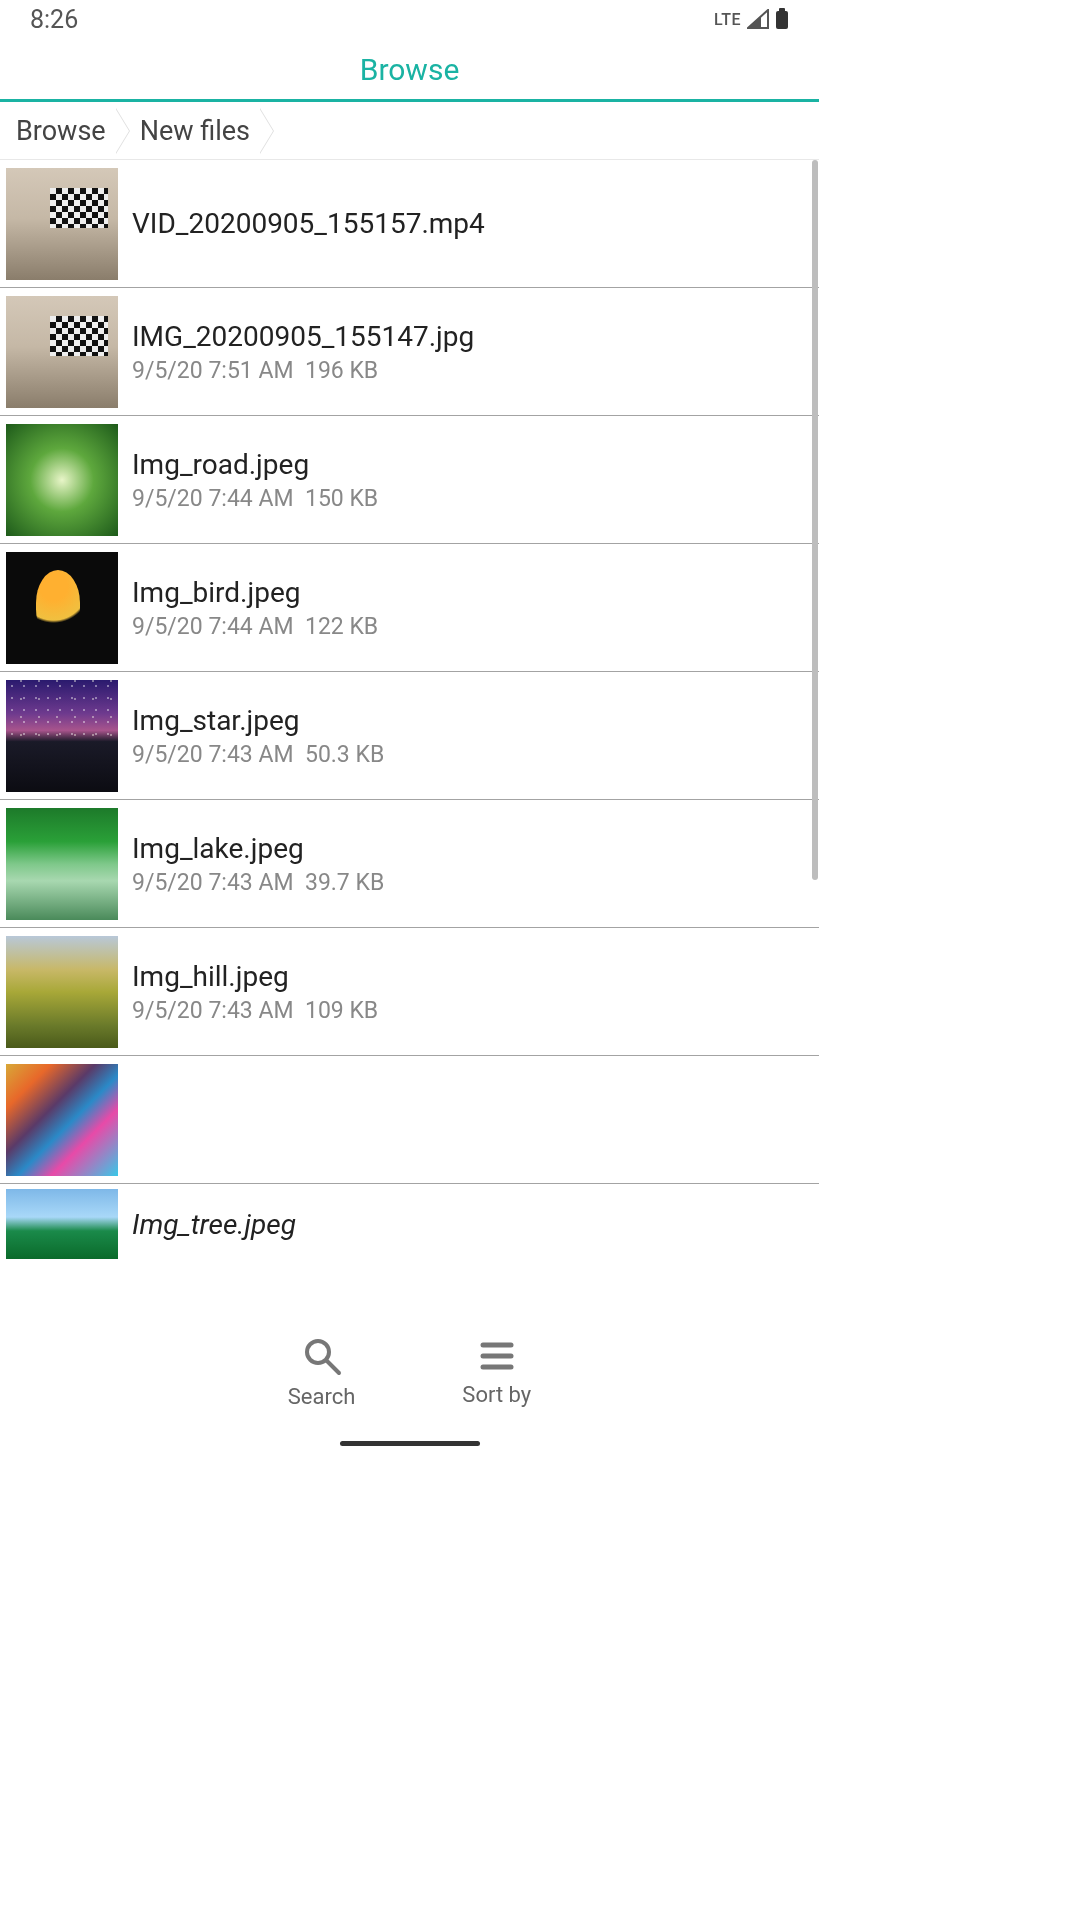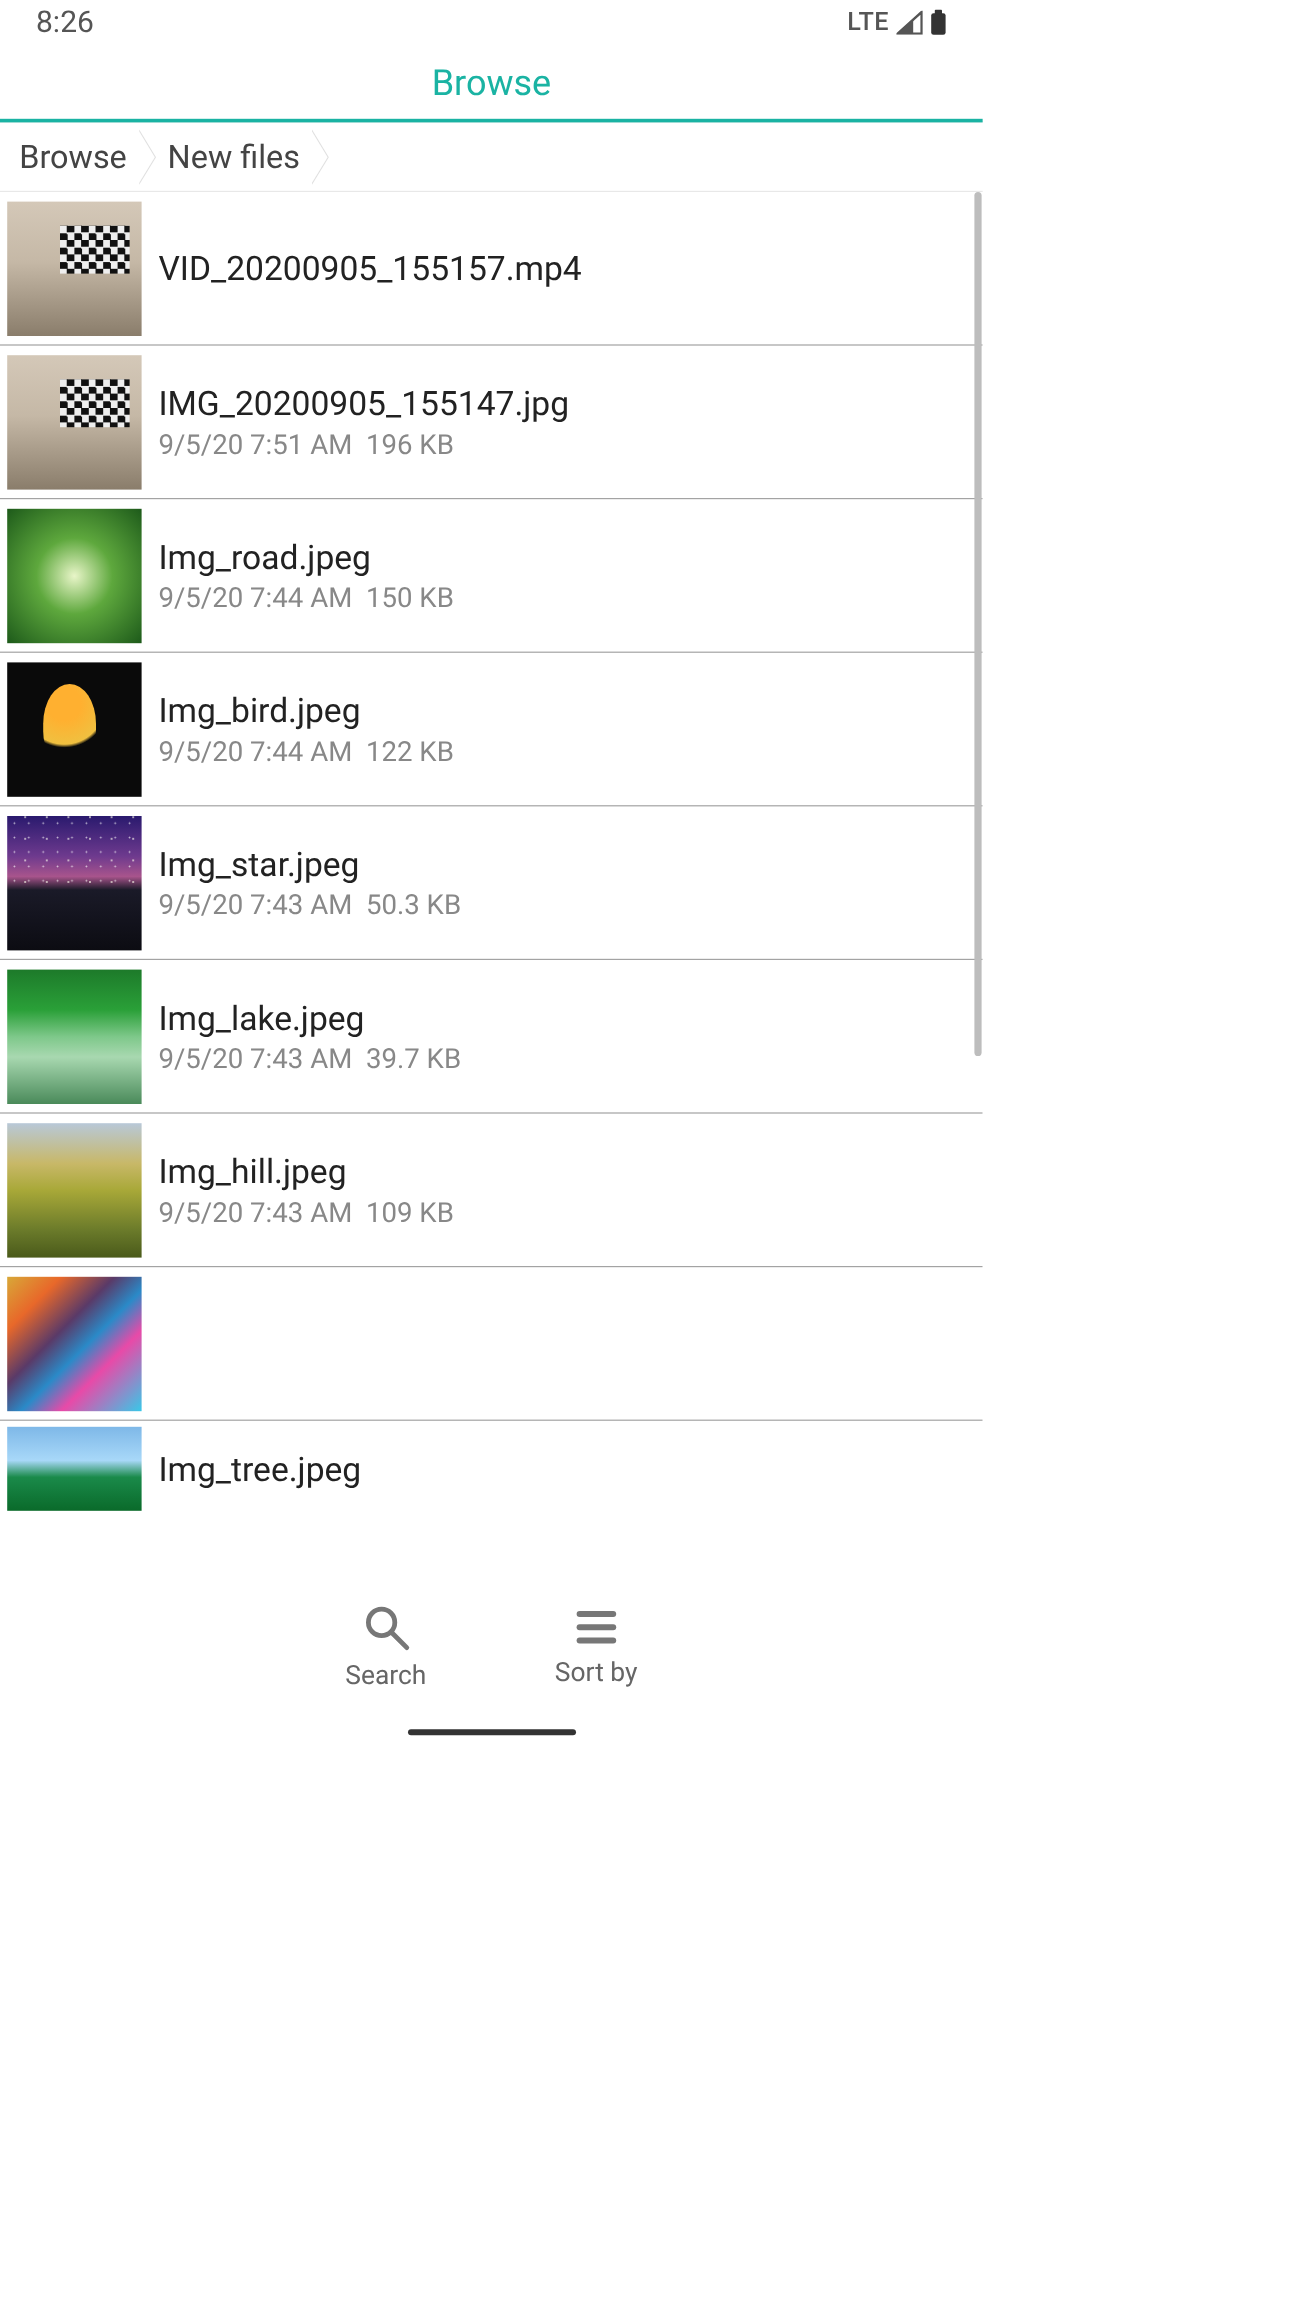--- a/index.html
+++ b/index.html
@@ -17,21 +17,21 @@
     justify-content: space-between;
     align-items: center;
     padding: 0 30px;
     font-size: 25px;
     color: #555;
   }
   .status-right {
     display: flex;
     align-items: center;
     gap: 6px;
-    font-size: 21px;
+    font-size: 16px;
     font-weight: 500;
     letter-spacing: 0.5px;
   }
   .tabs {
     display: flex;
     height: 64px;
     border-bottom: 1px solid #e5e5e5;
   }
   .tab {
     flex: 1;
@@ -297,21 +297,21 @@
       <div class="file-item">
         <div class="thumb thumb-hill"></div>
         <div class="file-info">
           <div class="file-name">Img_hill.jpeg</div>
           <div class="file-meta"><span>9/5/20 7:43 AM</span>&nbsp;&nbsp;<span>109 KB</span></div>
         </div>
       </div>
       <div class="file-item">
         <div class="thumb thumb-river"></div>
       </div>
-      <div class="file-item" style="height: 80px; border-bottom: none;">
+      <div class="file-item" style="height: 80px; border-bottom: none; font-style: italic;">
         <div class="thumb thumb-tree" style="height: 70px;"></div>
         <div class="file-info">
           <div class="file-name">Img_tree.jpeg</div>
         </div>
       </div>
     </div>
 </div>
 
 <div class="bottom-bar">
   <div class="bottom-btn">

